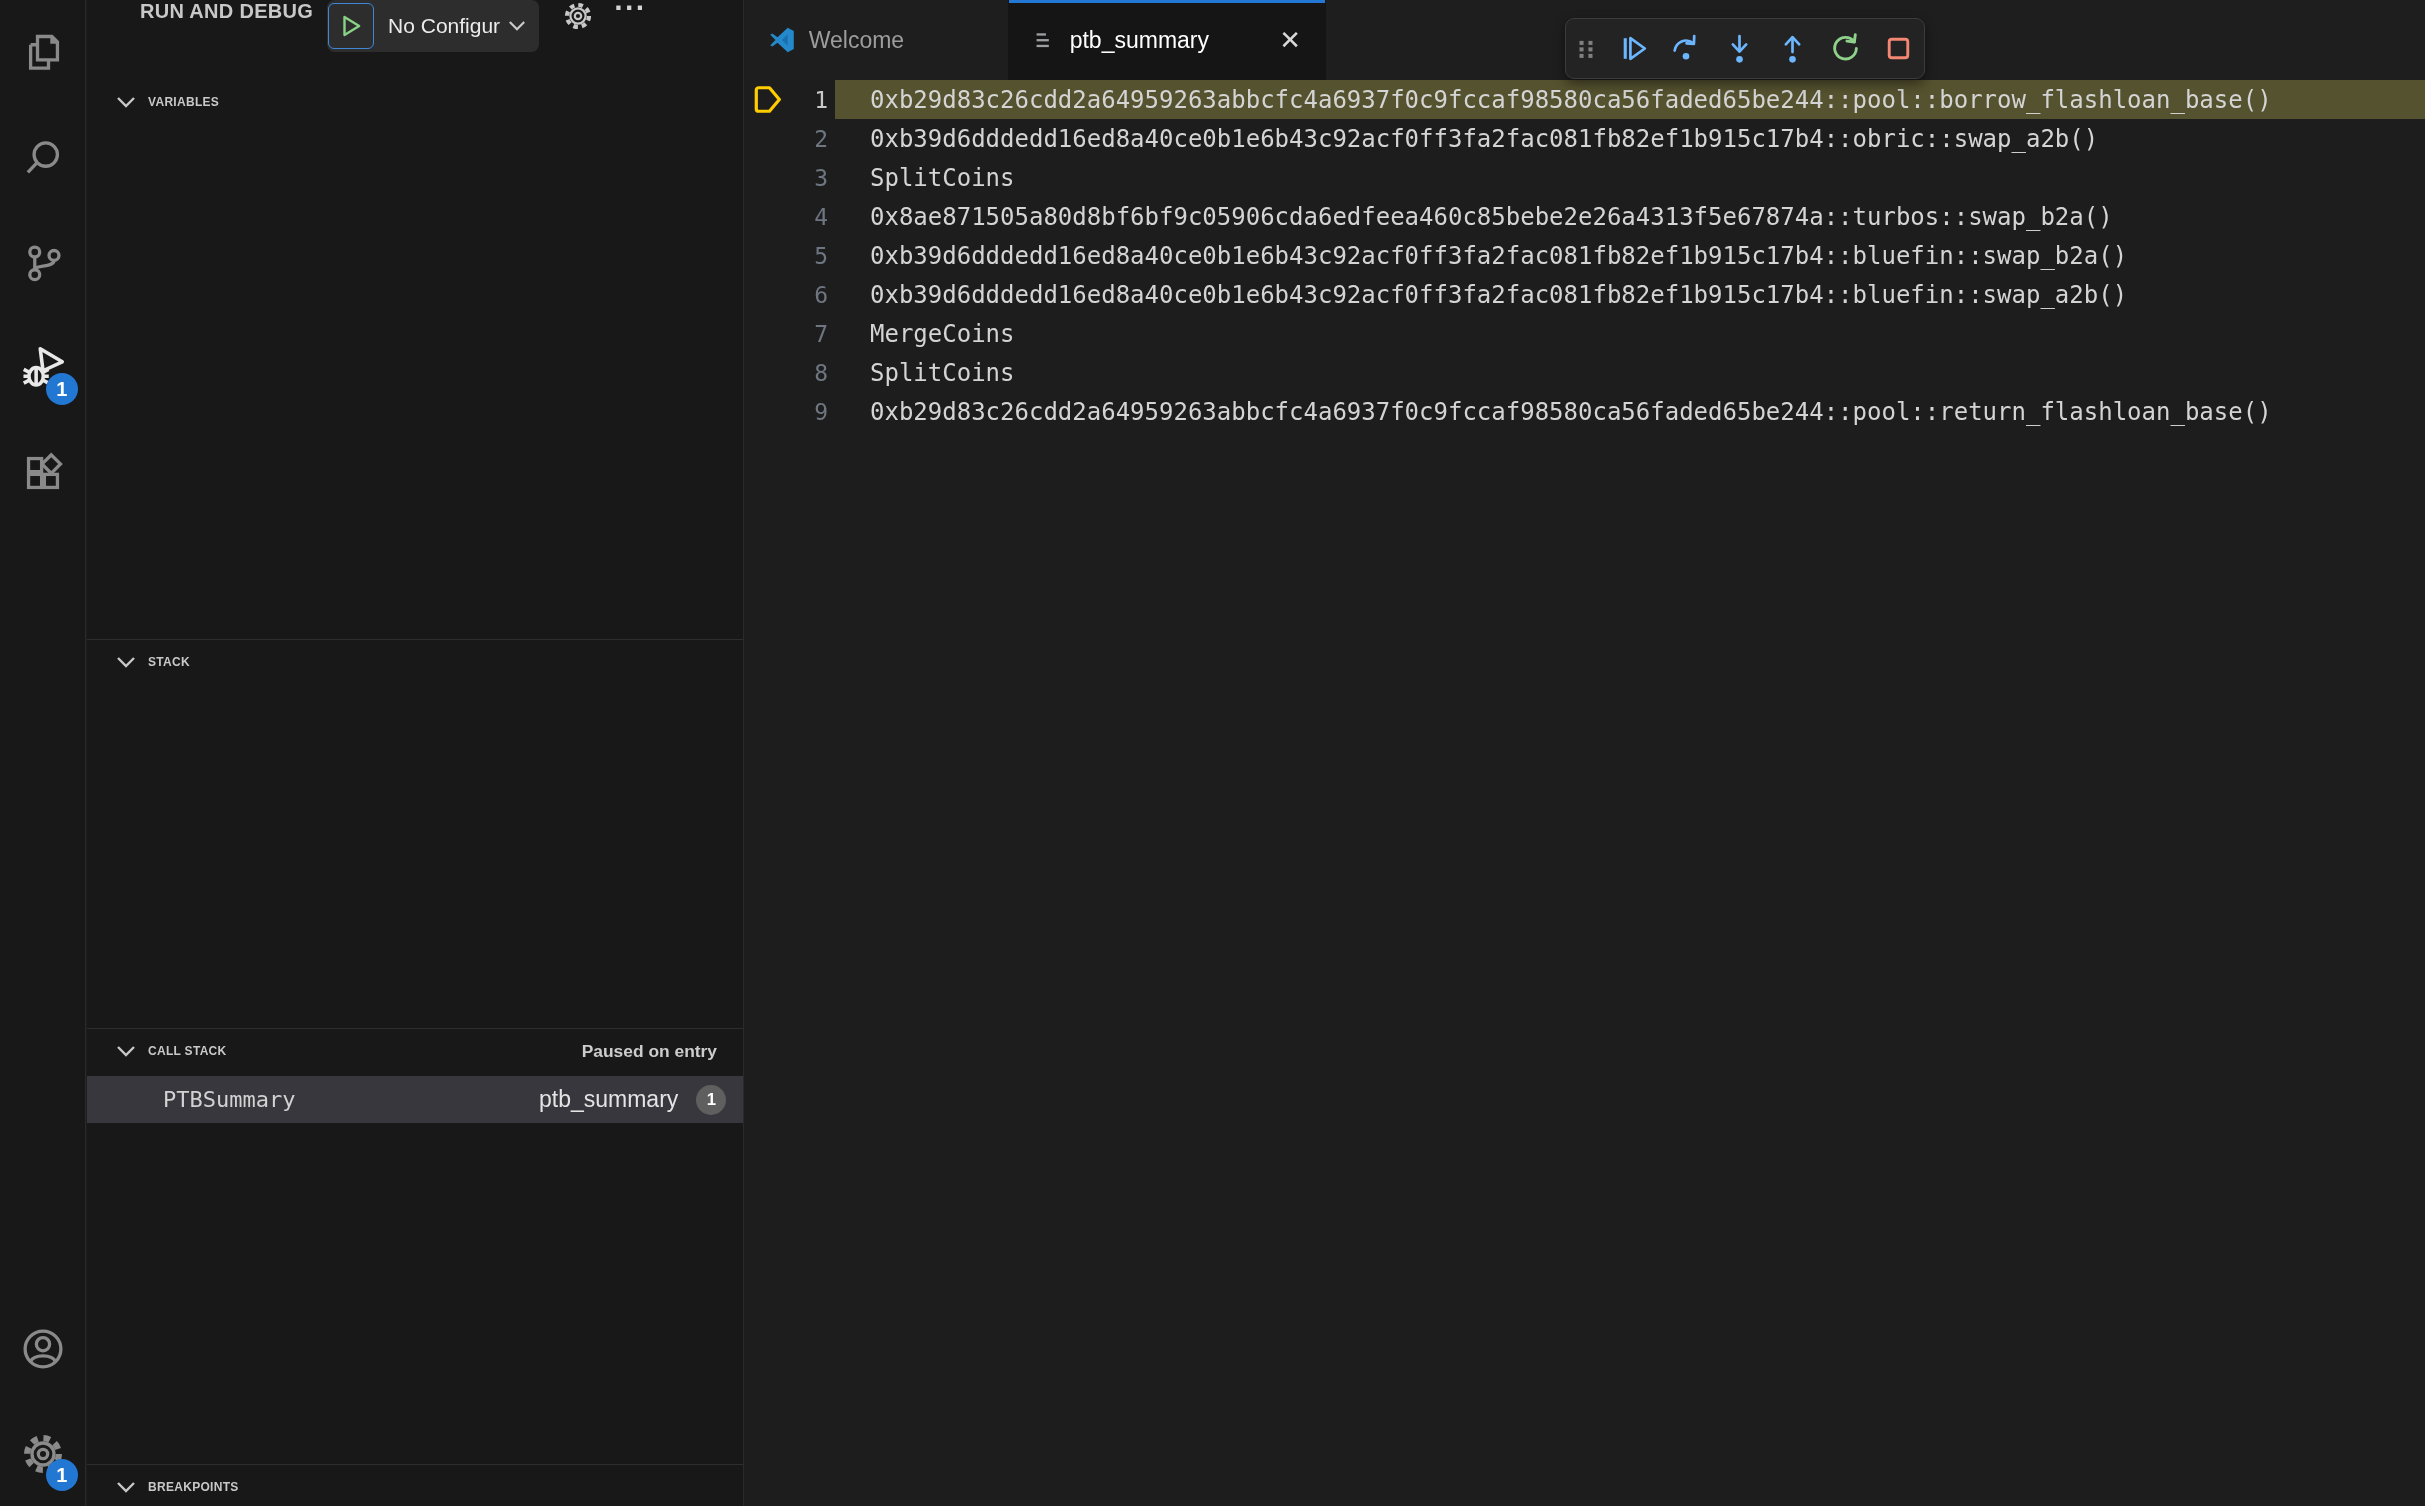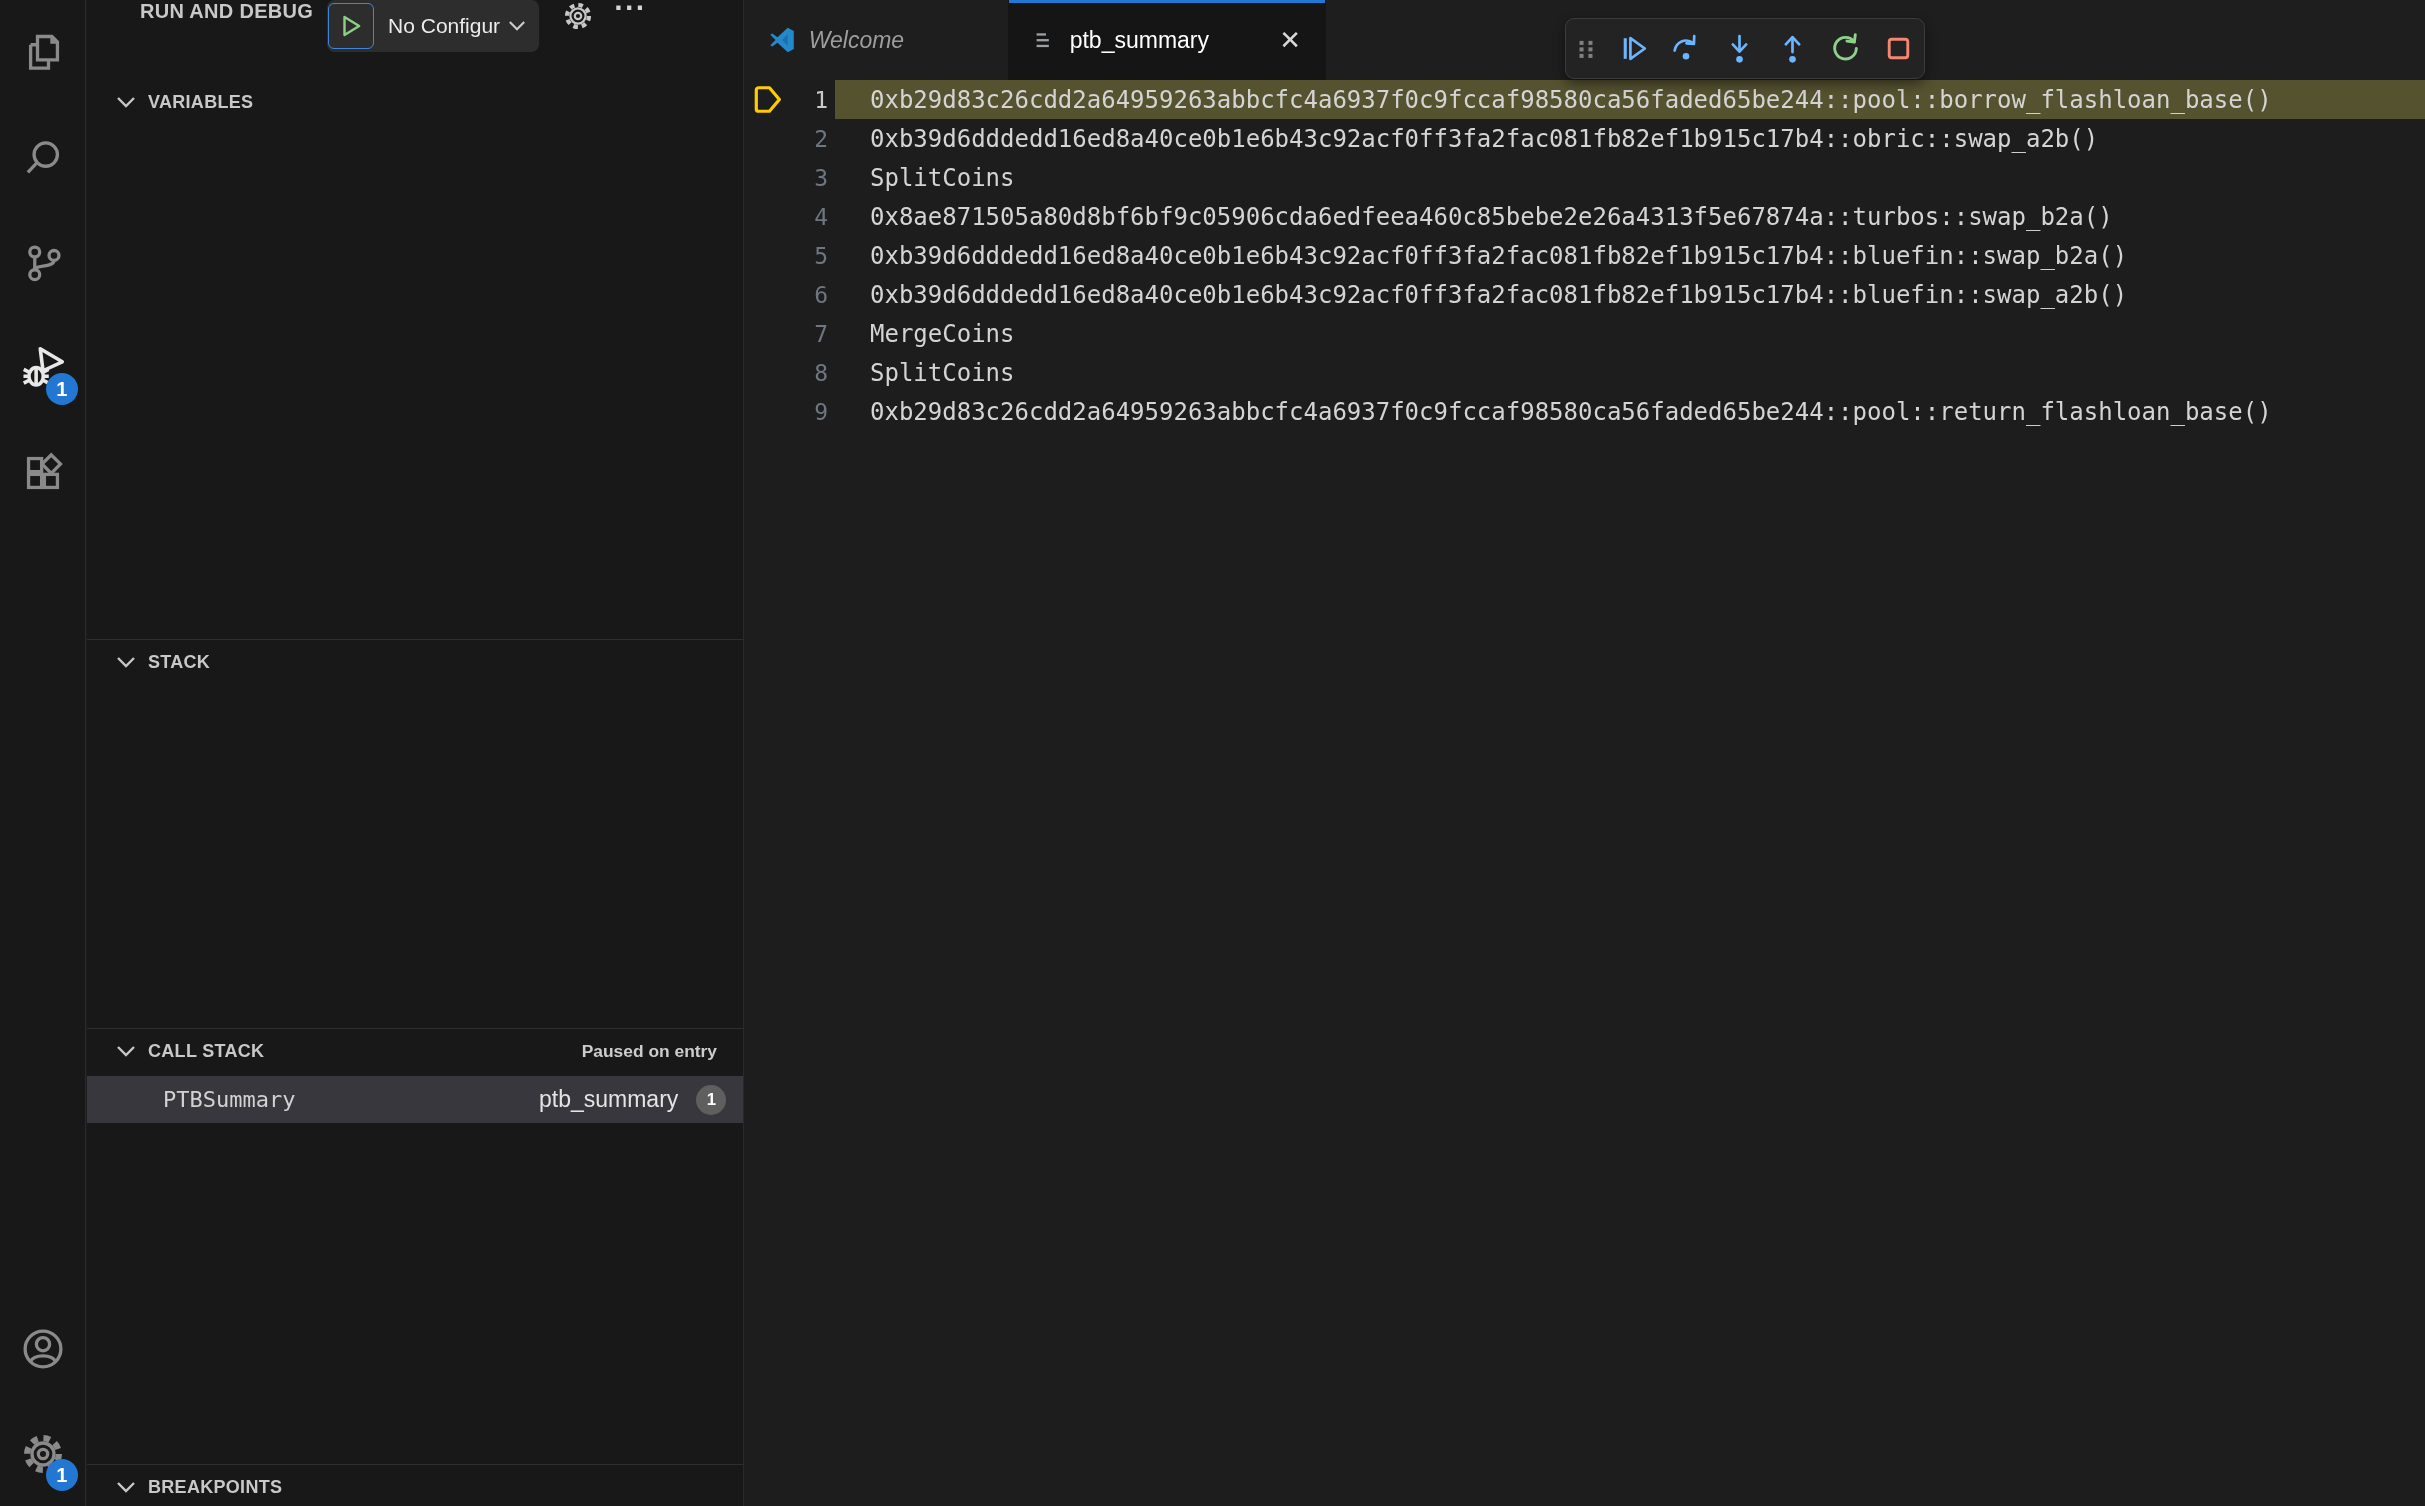--- a/index.html
+++ b/index.html
@@ -36,21 +36,21 @@
   .sh-title { font-size:20px; font-weight:600; color:#c8c8c8; letter-spacing:0.3px; white-space:nowrap; }
   .launch-combo { margin-left:13.7px; height:52px; background:#2d2d2e; border-radius:7.6px; display:flex; align-items:center; padding:1.5px; }
   .play-btn { width:46px; height:46px; border:1.5px solid #3f87d6; border-radius:6px; display:flex; align-items:center; justify-content:center; cursor:pointer; background:#2d2d2e; }
   .combo-label { font-size:21px; color:#ececec; margin:0 7.6px 0 13.7px; white-space:nowrap; cursor:pointer; }
   .combo-chevron { margin-right:12px; cursor:pointer; }
   .gear-btn { margin-left:23px; cursor:pointer; }
   .more-btn { margin-left:20px; cursor:pointer; font-size:30px; color:#d4d4d4; font-weight:700; line-height:15px; letter-spacing:0.8px; }
 
   .section { position:absolute; left:0; right:0; }
   .section-header { height:44px; display:flex; align-items:center; padding-left:29px; gap:12px; cursor:pointer; }
-  .section-label { font-size:18px; font-weight:700; color:#c8c8c8; letter-spacing:0.3px; }
+  .section-label { font-size:12px; font-weight:700; color:#c8c8c8; letter-spacing:0.3px; }
   .section-status { margin-left:auto; padding-right:26px; font-size:17.4px; font-weight:700; color:#cccccc; }
   #sec-variables { top:80px; height:560px; }
   #sec-watch { top:639px; height:388px; border-top:0.8px solid #2e2e2e; }
   #sec-callstack { top:1028px; height:436px; border-top:0.8px solid #2e2e2e; }
   #sec-breakpoints { top:1464px; height:42px; border-top:0.8px solid #2e2e2e; overflow:hidden; }
 
   .stack-row {
     margin-top:3px; height:47px; background:#37373d; display:flex; align-items:center;
     padding:0 16.7px 0 76px; cursor:pointer;
   }
@@ -58,21 +58,21 @@
   .stack-source { margin-left:auto; font-size:23px; color:#e4e4e4; }
   .stack-badge {
     margin-left:18px; width:30px; height:30px; border-radius:50%; background:#5f5f5f;
     color:#fff; font-size:16.7px; font-weight:700; display:flex; align-items:center; justify-content:center;
   }
 
   
   .editor { position:absolute; left:745px; top:0; right:0; bottom:0; background:#1d1d1d; }
   .tab-bar { position:relative; height:80px; background:#1e1e1e; display:flex; }
   .tab { display:flex; align-items:center; gap:13.7px; padding:0 24px; font-size:23px; cursor:pointer; position:relative; }
-  .tab-welcome { width:264px; color:#9d9d9d; background:#1e1e1e; border-right:0.8px solid #151515;font-style:italic; }
+  .tab-welcome { width:264px; color:#9d9d9d; background:#1e1e1e; border-right:0.8px solid #151515; }
   .tab-active { width:317px; color:#ffffff; background:#151516; border-right:0.8px solid #151515; }
   .tab-active::before { content:""; position:absolute; left:0; top:0; right:0; height:3px; background:#2278d4; }
   .tab-close { margin-left:auto; font-size:26px; color:#d8d8d8; cursor:pointer; line-height:1; }
 
   .debug-toolbar {
     position:absolute; left:820px; top:18px; width:360px; height:61px;
     background:#232324; border:0.8px solid #3c3c3c; border-radius:9px;
     box-shadow:0 4.6px 12px rgba(0,0,0,0.45);
     display:flex; align-items:center; justify-content:center; gap:6px; z-index:5;
   }

